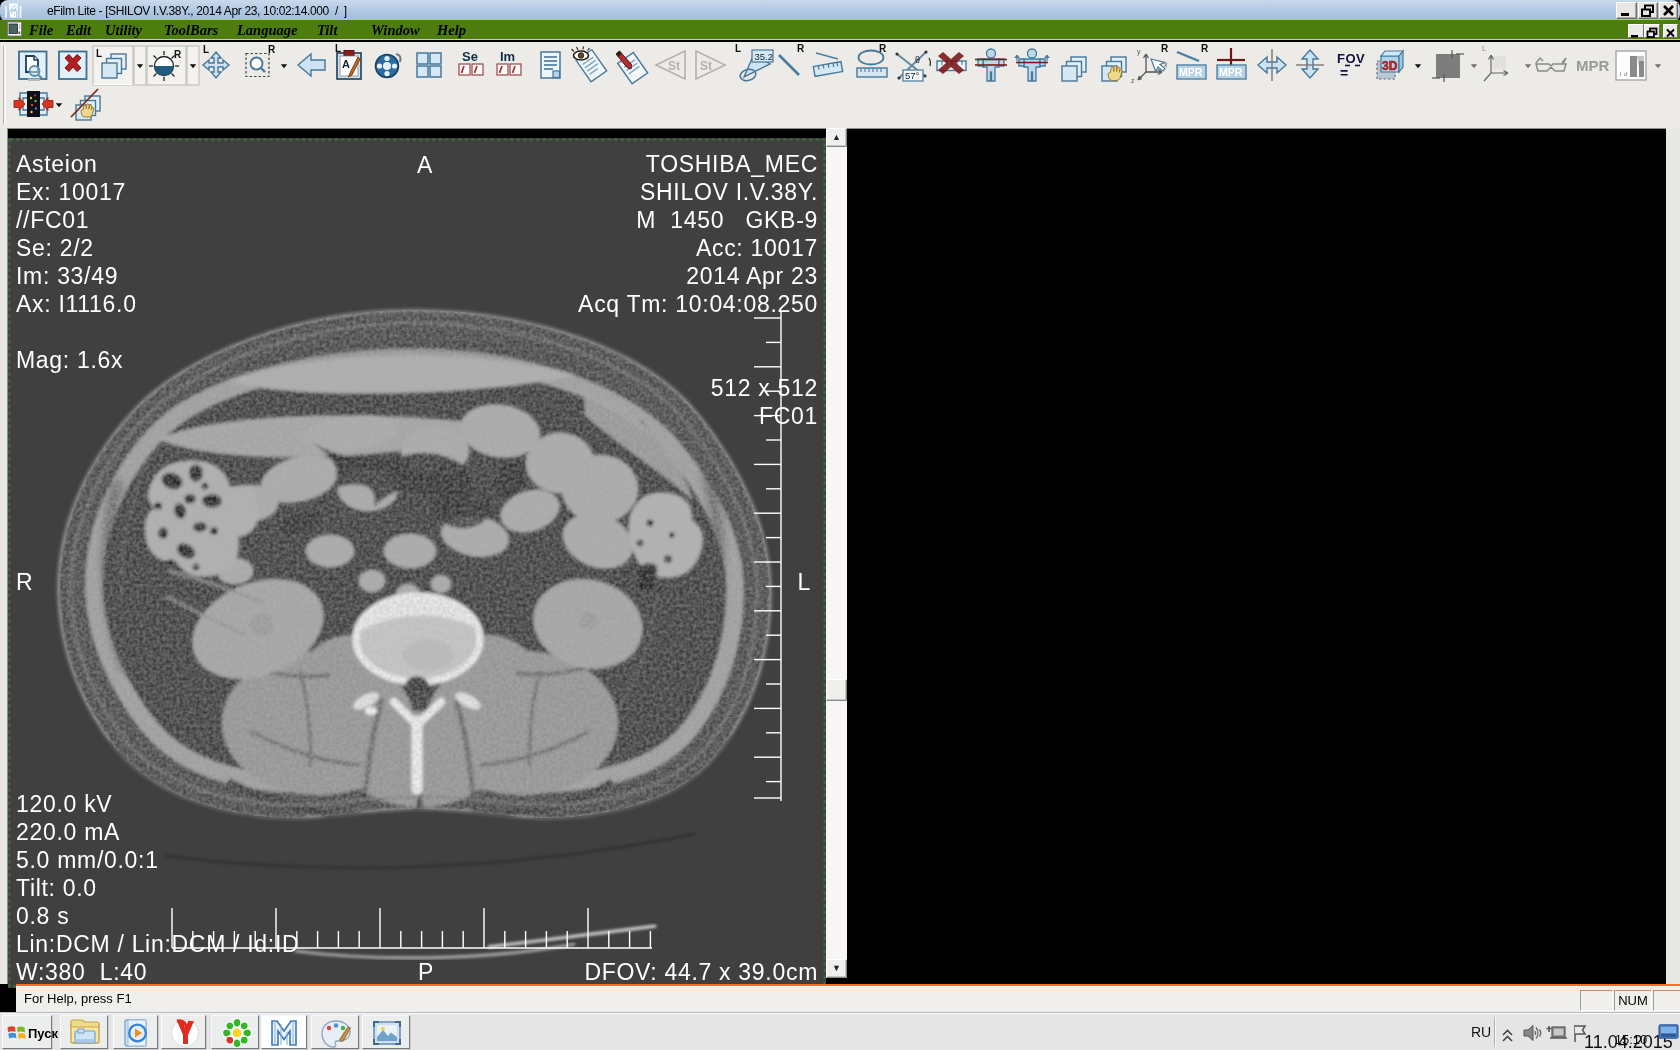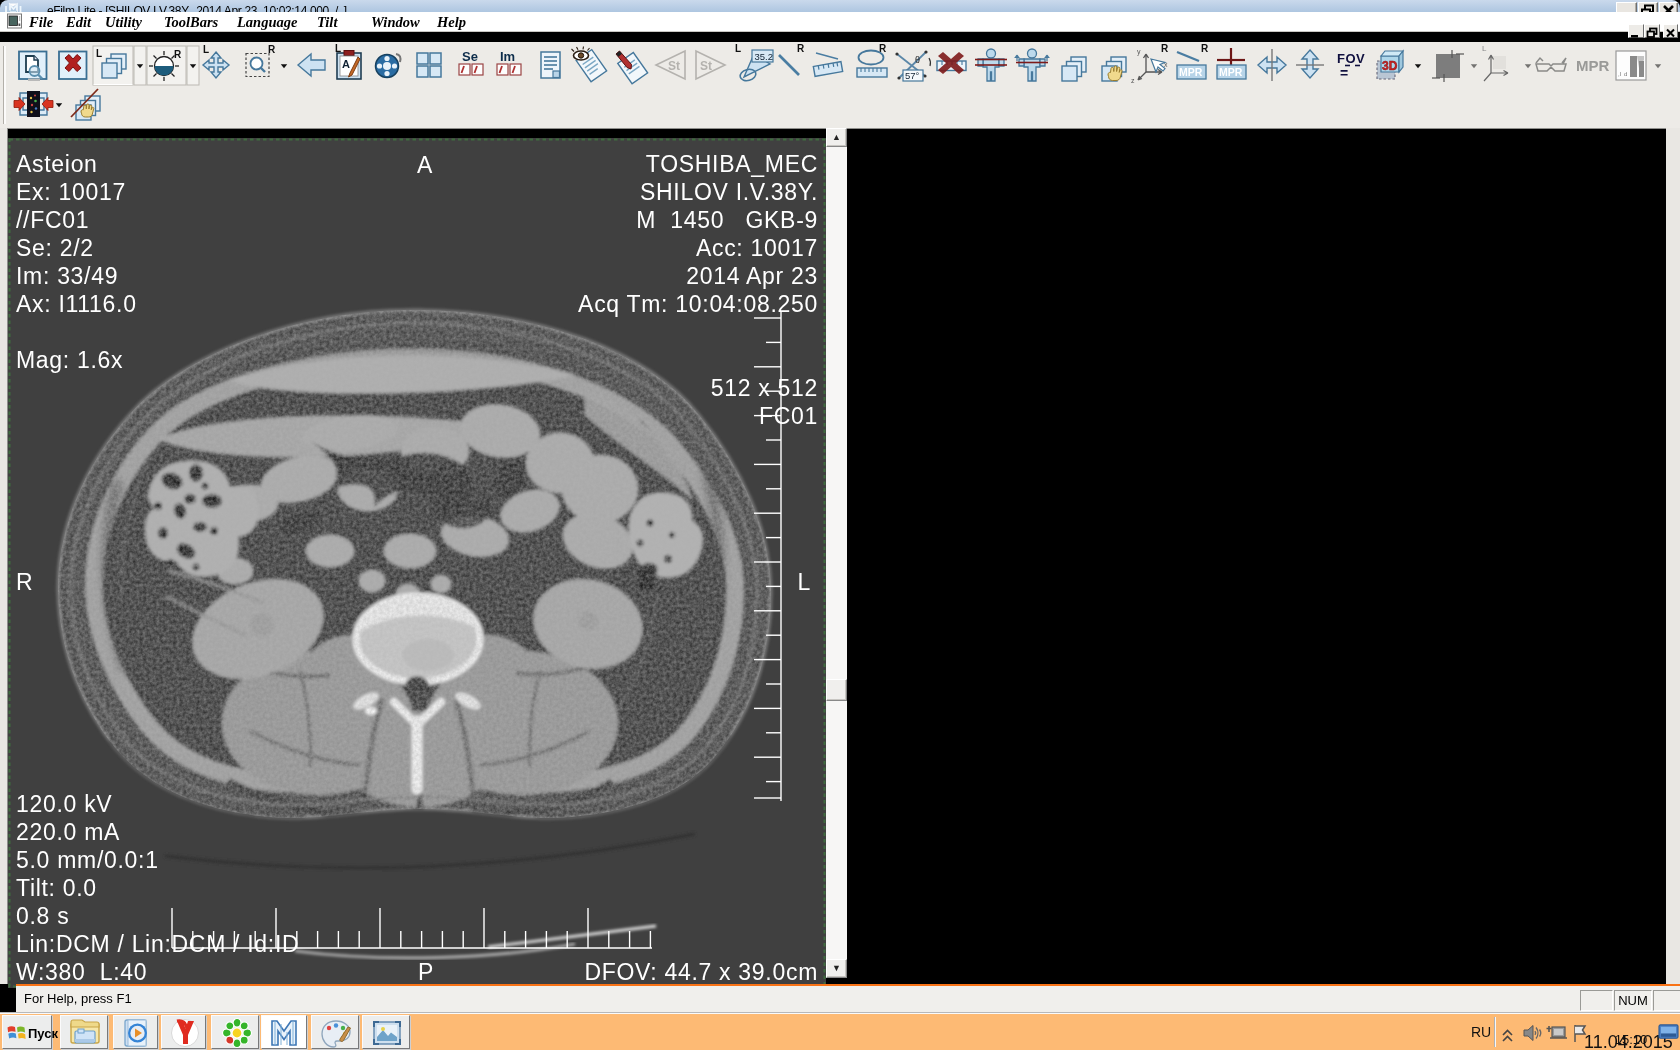--- a/index.html
+++ b/index.html
@@ -9,22 +9,22 @@
   
   #titlebar { position:absolute; left:0; top:0; width:1680px; height:22px;
     background:linear-gradient(#cad9ec,#afc7e1 55%,#a2bcda);
     border-bottom:1px solid #8ea8c4;border-radius:8px; }
   #titletext { position:absolute; left:47px; top:4px; font-size:12px; letter-spacing:-0.35px; color:#000; white-space:pre; }
   .winbtn { position:absolute; top:2px; height:17px; background:#e9e6e1;
     border-top:1px solid #fff; border-left:1px solid #fff;
     border-right:1px solid #6d6d6d; border-bottom:1px solid #6d6d6d;
     box-shadow:inset -1px -1px 0 #b0aca4; }
   
-  #menubar { position:absolute; left:0; top:12px; width:1680px; height:20px;
-    background:#ffffff; border-bottom:1px solid #c9c7c2; }
+  #menubar { position:absolute; left:0; top:20px; width:1680px; height:20px;
+    background:#4d7c0f; border-bottom:1px solid #c9c7c2; }
   .menuitem { position:absolute; top:2px; font-family:"Liberation Serif", serif;
     font-weight:bold; font-style:italic; font-size:14.5px; color:#000; }
   .mdibtn { position:absolute; top:24px; height:14px; background:#edebe7;
     border-top:1px solid #fff; border-left:1px solid #fff;
     border-right:1px solid #6d6d6d; border-bottom:1px solid #6d6d6d; }
   
   #toolbar { position:absolute; left:0; top:42px; width:1680px; height:86px;
     background:#edebe7; }
   
   #client { position:absolute; left:0; top:128px; width:1680px; height:856px; background:#e9e7e3; }
@@ -40,21 +40,21 @@
     font-size:9px; color:#222; text-align:center; line-height:17px; }
   
   #statusbar { position:absolute; left:16px; top:984px; width:1680px; height:28px;
     background:#f0efec; border-top:2px solid #f97316; }
   .scell { position:absolute; top:4px; height:21px;
     border-top:1px solid #9a9a96; border-left:1px solid #9a9a96;
     border-right:1px solid #fff; border-bottom:1px solid #fff;
     font-size:13px; color:#000; text-align:center; line-height:20px; }
   
   #taskbar { position:absolute; left:0; top:1012px; width:1680px; height:38px;
-    background:#fdba74; border-top:1px solid #b7b8ba; box-shadow:inset 0 1px 0 #f9fafb; }
+    background:#e5e5e5; border-top:1px solid #b7b8ba; box-shadow:inset 0 1px 0 #f9fafb; }
   .tbtn { position:absolute; top:2px; height:34px; background:#eceded;
     border-top:1px solid #fbfbfc; border-left:1px solid #fbfbfc;
     border-right:1px solid #77787a; border-bottom:1px solid #77787a;
     box-shadow:1px 1px 0 #cfd0d2; }
 </style>
 </head>
 <body>
 
 <div id="titlebar">
   <svg class="abs" style="left:4px;top:2px" width="18" height="18" viewBox="0 0 18 18">

